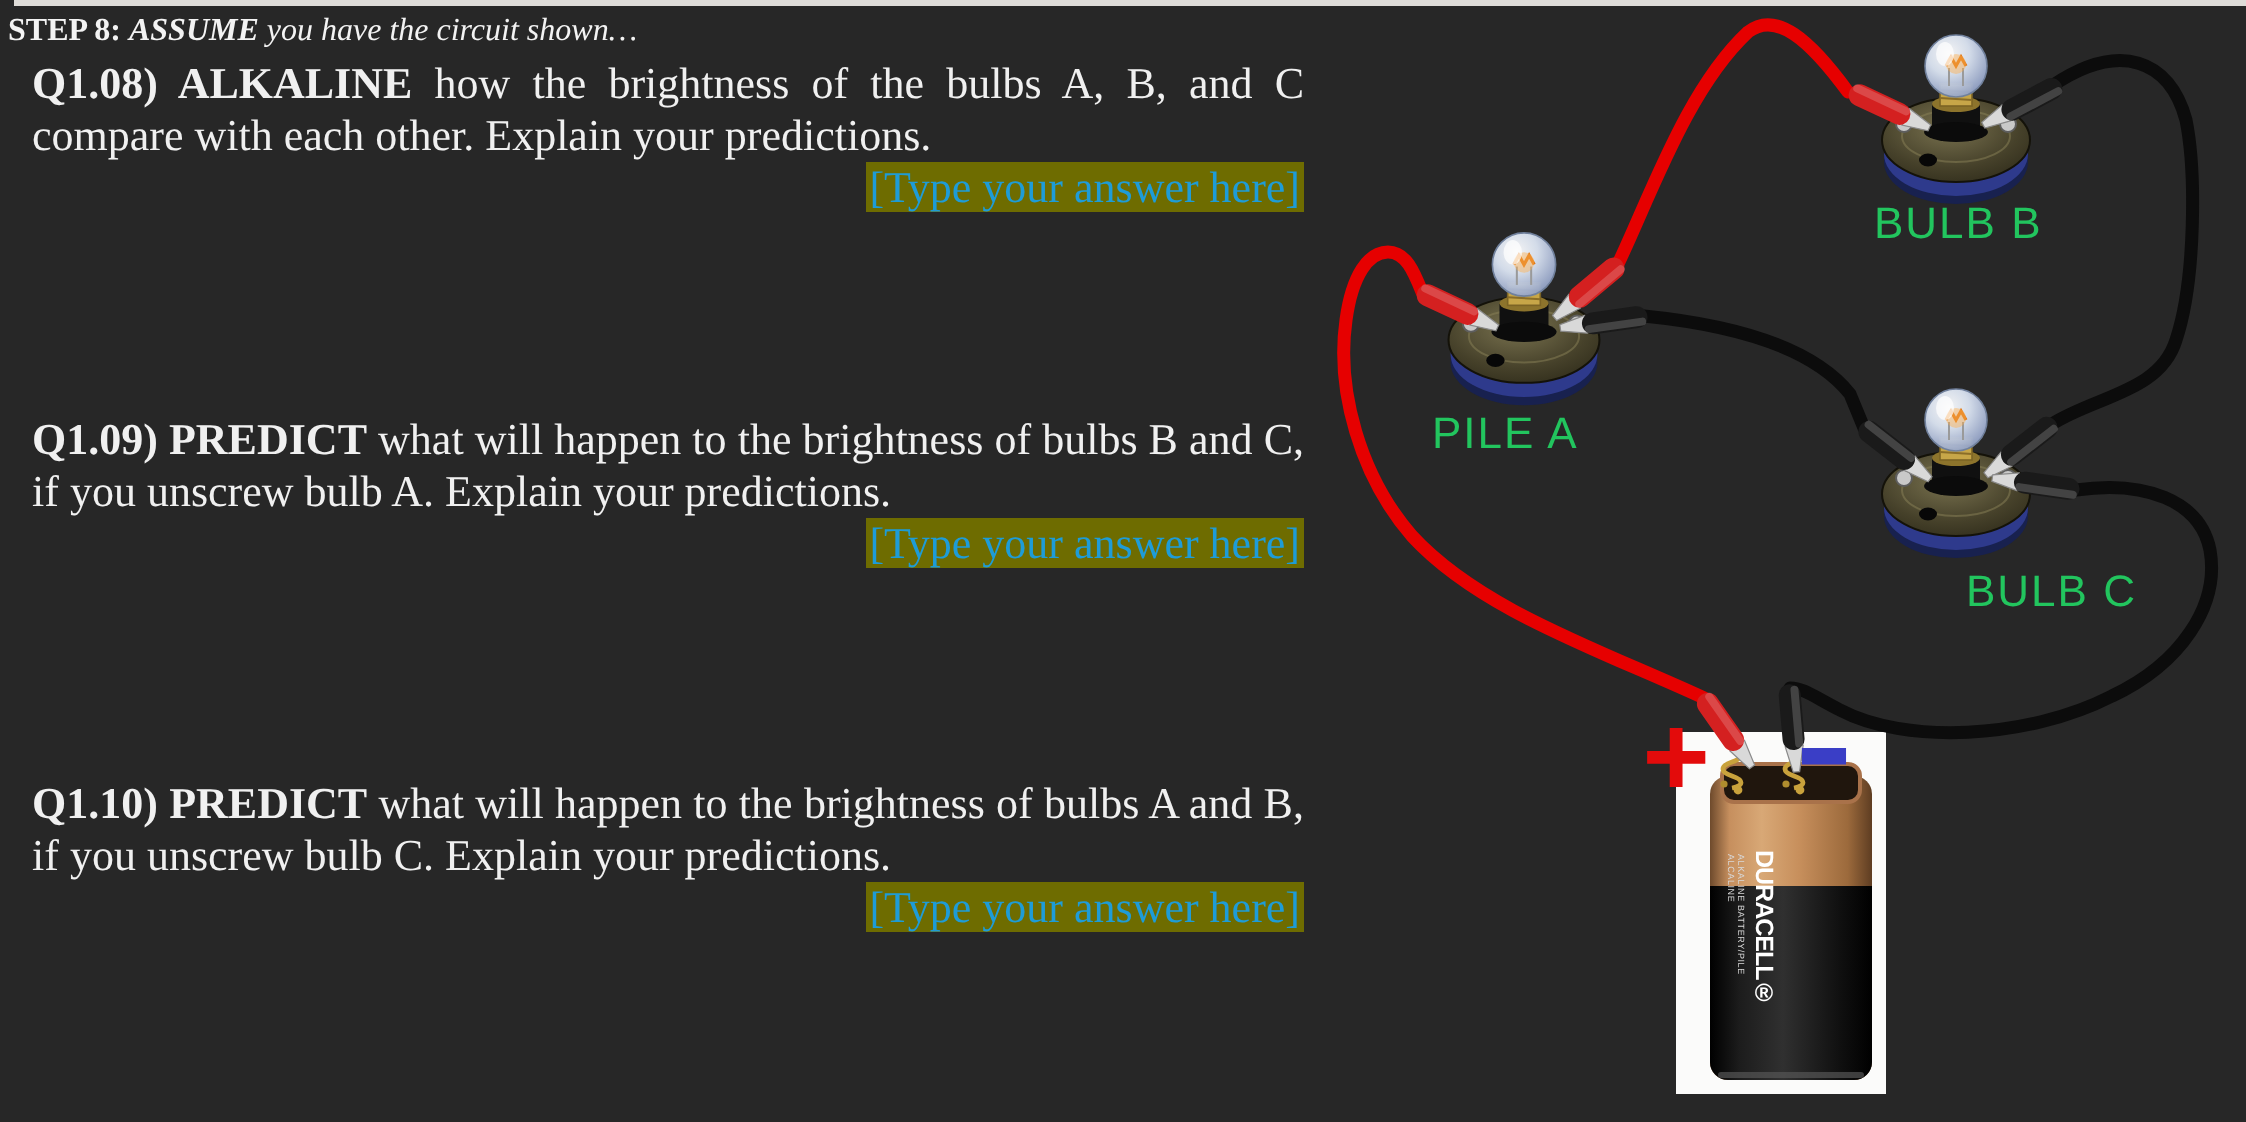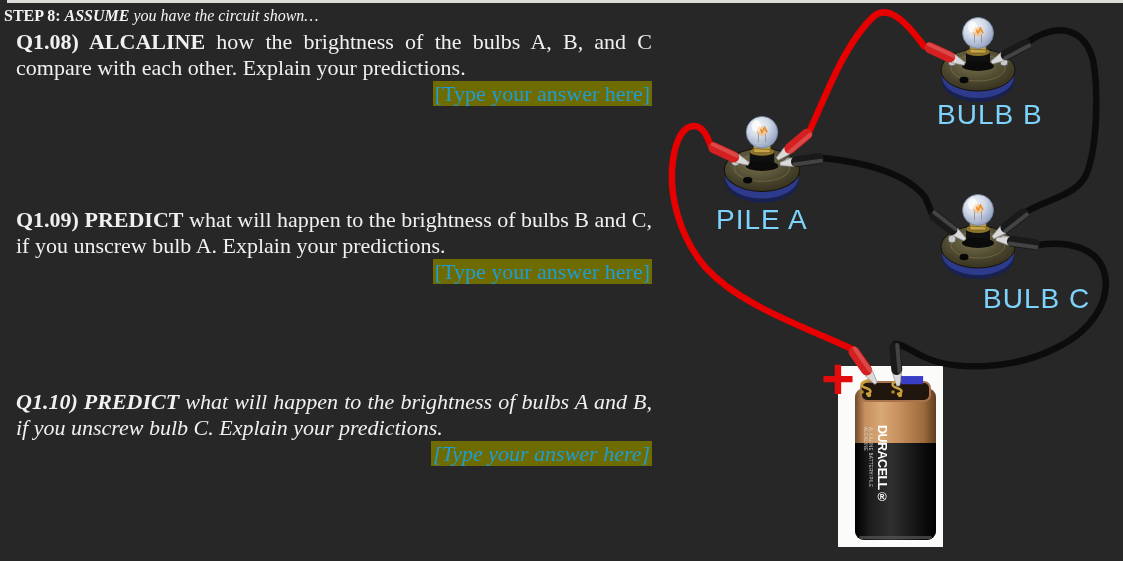--- a/index.html
+++ b/index.html
@@ -26,27 +26,27 @@
   }
   .q-label{font-weight:bold;}
   .answer-line{text-align:right;margin-top:0;}
   .answer-ph{
     background:var(--answer-highlight,#6e6c00);
     color:var(--answer-text,#1e9cd7);
     padding:0 2px;cursor:text;
   }
   #q1{top:29px;}
   #q2{top:207px;}
-  #q3{top:389px;font-style:italic;}
+  #q3{top:389px;}
   
   #circuit-svg{position:absolute;left:0;top:0;z-index:2;pointer-events:none;}
   .bulb-label{
     position:absolute;z-index:3;
     font-family:"Liberation Sans", sans-serif;
-    font-size:28px;color:#7dd3fc;letter-spacing:1px;white-space:nowrap;
+    font-size:22px;color:#22c55e;letter-spacing:1px;white-space:nowrap;
   }
   #label-a{left:716px;top:204px;}
   #label-b{left:937px;top:99px;}
   #label-c{left:983px;top:283px;}
   
   #battery-card{position:absolute;left:838px;top:366px;width:105px;height:181px;background:#fbfbfa;z-index:1;}
   #battery-body{
     position:absolute;left:17px;top:22px;width:81px;height:152px;border-radius:9px;
     background:linear-gradient(90deg,#6e4a2c 0%,#c68f5e 12%,#d8a876 32%,#c78f5c 55%,#9c6a3c 85%,#5e3d22 100%);
   }
@@ -82,21 +82,21 @@
 <body style="background: rgb(39, 39, 39);">
 
 <div class="top-strip"></div>
 
 <div class="step-header">
   <span class="hb">STEP 8:</span>
   <span class="hbi">ASSUME</span><span class="hi"> you have the circuit shown…</span>
 </div>
 
 <div class="question" id="q1">
-  <span class="q-label">Q1.08) ALCALINE</span><span> how the brightness of the bulbs A, B, and C compare with each other. Explain your predictions.</span>
+  <span class="q-label">Q1.08) ALKALINE</span><span> how the brightness of the bulbs A, B, and C compare with each other. Explain your predictions.</span>
   <div class="answer-line">
     <span class="answer-ph">[Type your answer here]</span>
   </div>
 </div>
 
 <div class="question" id="q2">
   <span class="q-label">Q1.09) PREDICT</span><span> what will happen to the brightness of bulbs B and C, if you unscrew bulb A. Explain your predictions.</span>
   <div class="answer-line">
     <span class="answer-ph">[Type your answer here]</span>
   </div>

